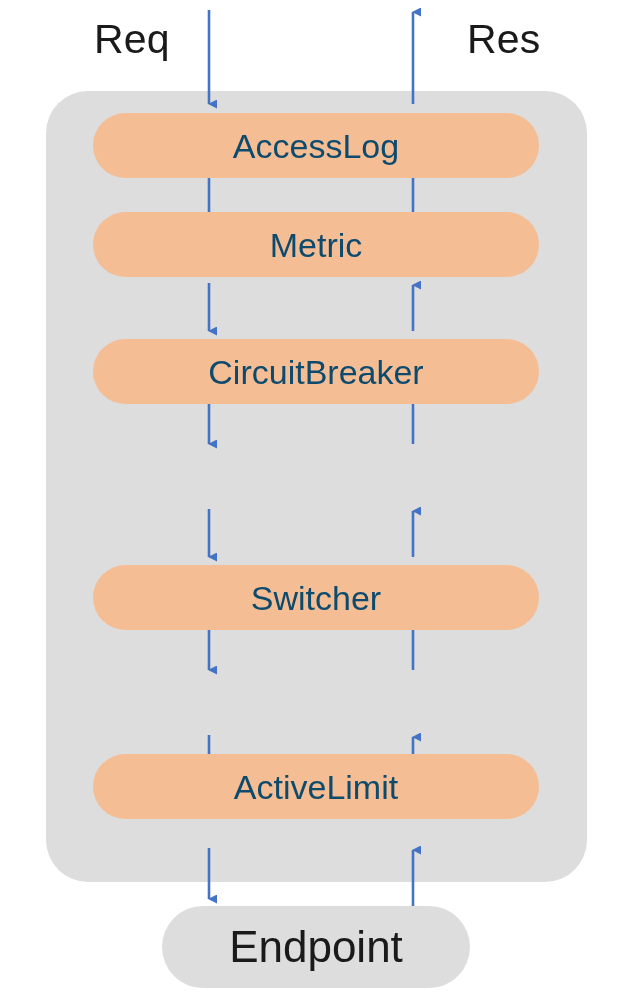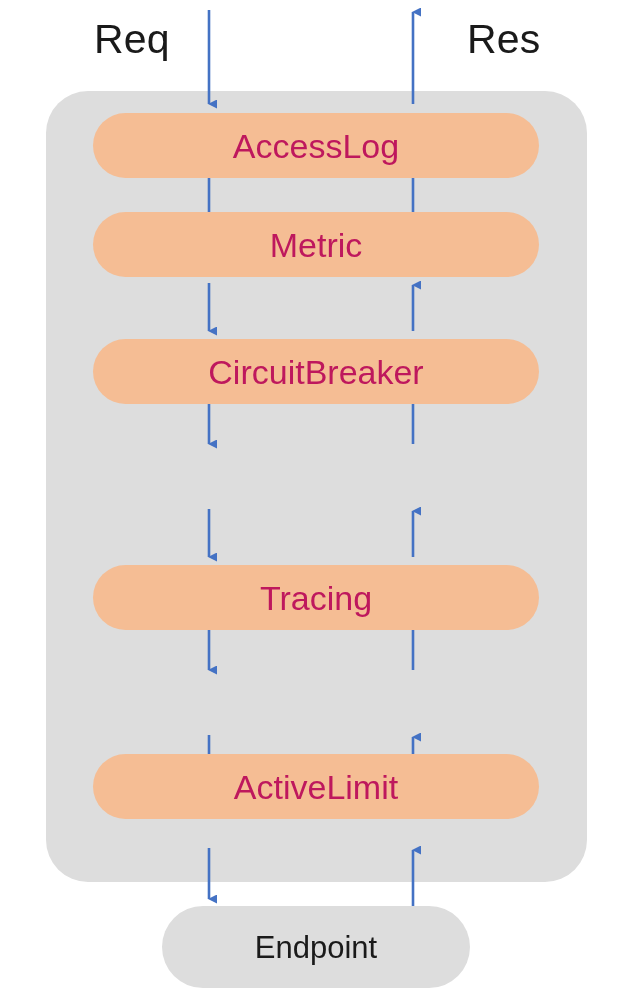--- a/index.html
+++ b/index.html
@@ -51,41 +51,41 @@
     background: #f5bd94;
     border-radius: 33px;
     display: flex;
     align-items: center;
     justify-content: center;
     z-index: 3;
   }
   .filter-label {
     font-size: 34px;
     line-height: 1;
-    color: #be185d;
+    color: #0c4a6e;
     font-family: "Liberation Sans", sans-serif;
     white-space: nowrap;
   }
 
   
   #endpoint-box {
     position: absolute;
     left: 162px;
     top: 906px;
     width: 308px;
     height: 82px;
     background: #dddddd;
     border-radius: 41px;
     display: flex;
     align-items: center;
     justify-content: center;
     z-index: 3;
   }
   #endpoint-label {
-    font-size: 31px;
+    font-size: 44px;
     line-height: 1;
     color: #1a1a1a;
     font-family: "Liberation Sans", sans-serif;
     white-space: nowrap;
   }
 
   
   .arrow {
     position: absolute;
     z-index: 2;
@@ -144,21 +144,21 @@
   <div class="filter-box" style="top:212px">
     <span class="filter-label">Metric</span>
   </div>
 
   <div class="filter-box" style="top:339px">
     <span class="filter-label">CircuitBreaker</span>
   </div>
 
 
   <div class="filter-box" style="top:565px">
-    <span class="filter-label">Tracing</span>
+    <span class="filter-label">Switcher</span>
   </div>
 
 
   <div class="filter-box" style="top:754px">
     <span class="filter-label">ActiveLimit</span>
   </div>
 
   <div id="endpoint-box">
     <span id="endpoint-label">Endpoint</span>
   </div>

